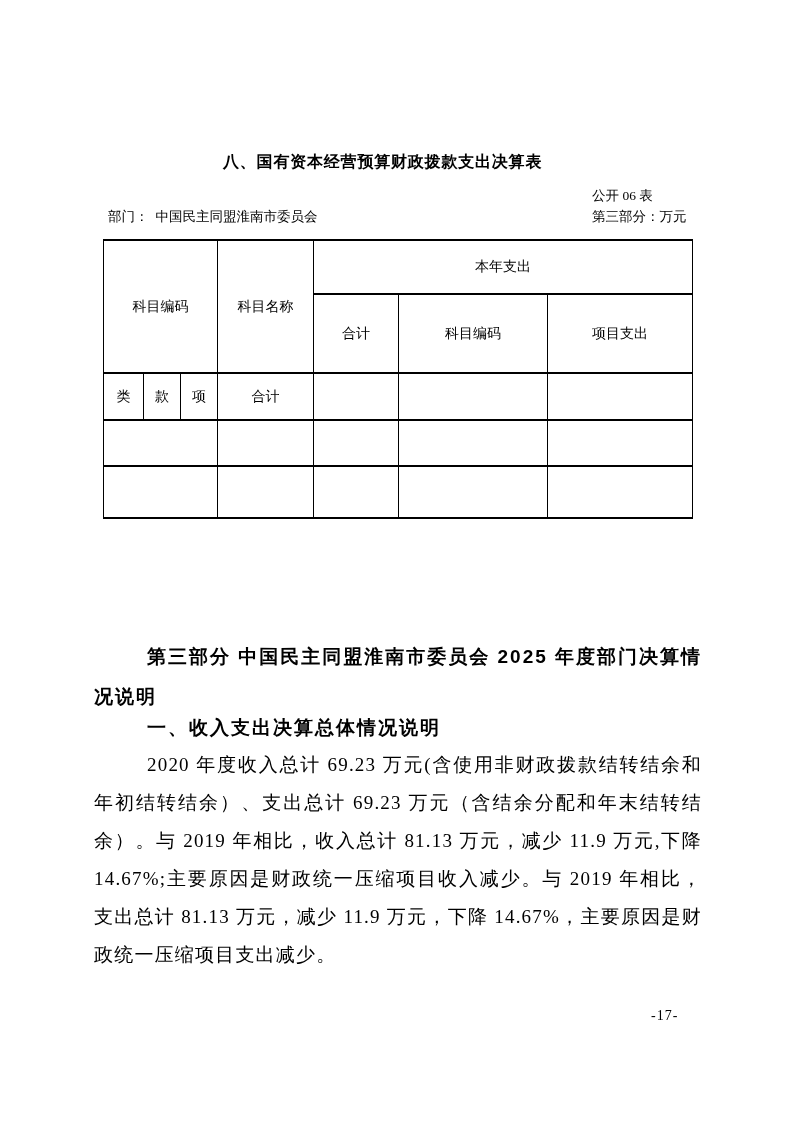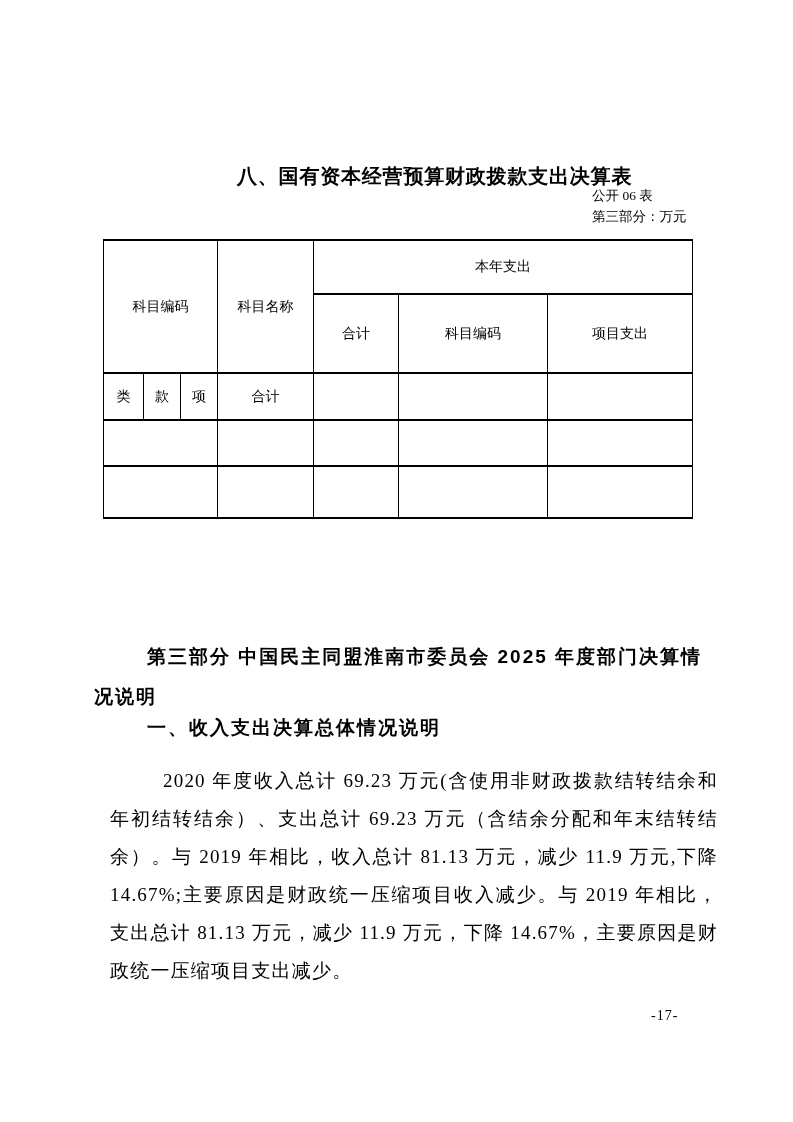--- a/index.html
+++ b/index.html
@@ -8,22 +8,22 @@
     width:793px;height:1122px;
     background:#ffffff;
     margin:0 auto;
     overflow:hidden;
     font-family:"Liberation Serif","DejaVu Serif",serif;
     color:#000;
   }
   .doc-title{
     position:absolute;left:221px;top:147px;
     font-family:"Liberation Sans","DejaVu Sans",sans-serif;
-    font-weight:bold;font-size:20px;line-height:26px;letter-spacing:0.8px;
-    white-space:nowrap;margin:16px;
+    font-weight:bold;font-size:16px;line-height:26px;letter-spacing:0.8px;
+    white-space:nowrap;margin:2px;
   }
   .meta-public{
     position:absolute;left:592px;top:187px;
     font-size:13.5px;line-height:18px;white-space:nowrap;
   }
   .meta-dept{
     position:absolute;left:108px;top:208px;
     font-size:13.5px;line-height:18px;white-space:nowrap;
   }
   .meta-dept .dept-value{margin-left:7px;}
@@ -61,36 +61,39 @@
   }
   .sub-heading{
     position:absolute;left:94px;top:708px;width:612px;
     font-family:"Liberation Sans","DejaVu Sans",sans-serif;
     font-weight:bold;font-size:19px;line-height:40px;letter-spacing:2px;
     text-indent:53px;margin:0;
   }
   .body-par{
     position:absolute;left:94px;top:746px;width:608px;
     font-size:19px;line-height:38px;letter-spacing:1.2px;
-    text-indent:53px;text-align:justify;margin:16px;
+    text-indent:53px;text-align:justify;margin:0;
   }
   .page-num{
     position:absolute;left:651px;top:991px;
     font-size:14px;line-height:18px;letter-spacing:1px;white-space:nowrap;margin-top:16px;
   }
 </style>
 </head>
 <body>
 
 <div class="page">
 
   <h1 class="doc-title">八、国有资本经营预算财政拨款支出决算表</h1>
 
   <div class="meta-public">公开 06 表</div>
 
+  <div class="meta-dept">
+    <span>部门：</span><span class="dept-value">中国民主同盟淮南市委员会</span>
+  </div>
 
   <div class="meta-unit">第三部分：万元</div>
 
   <table class="fin">
     <colgroup>
       <col style="width:40px">
         <col style="width:37px">
         <col style="width:37px">
       <col style="width:96px">
         <col style="width:85px">

